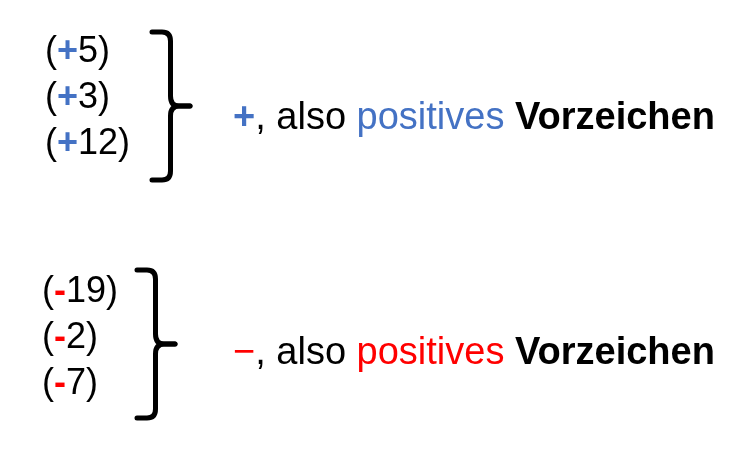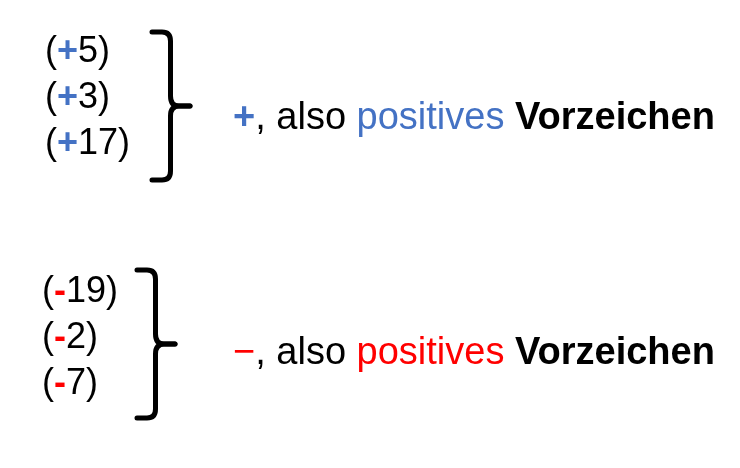--- a/index.html
+++ b/index.html
@@ -44,21 +44,21 @@
   .bold { font-weight: 700; }
 </style>
 </head>
 <body>
 
 <div class="slide">
 
   <div class="num-list top">
     <div><span>(</span><span class="sign sign-pos">+</span><span>5</span><span>)</span></div>
     <div><span>(</span><span class="sign sign-pos">+</span><span>3</span><span>)</span></div>
-    <div><span>(</span><span class="sign sign-pos">+</span><span>17</span><span>)</span></div>
+    <div><span>(</span><span class="sign sign-pos">+</span><span>12</span><span>)</span></div>
   </div>
 
   <svg class="brace top" viewBox="0 0 44 158" aria-hidden="true">
     <path d="M 3 5 H 13 Q 21.5 5 21.5 14 V 69 Q 21.5 79 30 79 H 41" fill="none" stroke="#000000" stroke-width="5" stroke-linecap="round" stroke-linejoin="round"></path>
     <path d="M 3 153 H 13 Q 21.5 153 21.5 144 V 89 Q 21.5 79 30 79 H 41" fill="none" stroke="#000000" stroke-width="5" stroke-linecap="round" stroke-linejoin="round"></path>
   </svg>
 
   <div class="sentence top">
     <span class="sign-pos bold">+</span><span>, also </span><span class="word-pos">positives</span><span> </span><span class="bold">Vorzeichen</span>
   </div>

